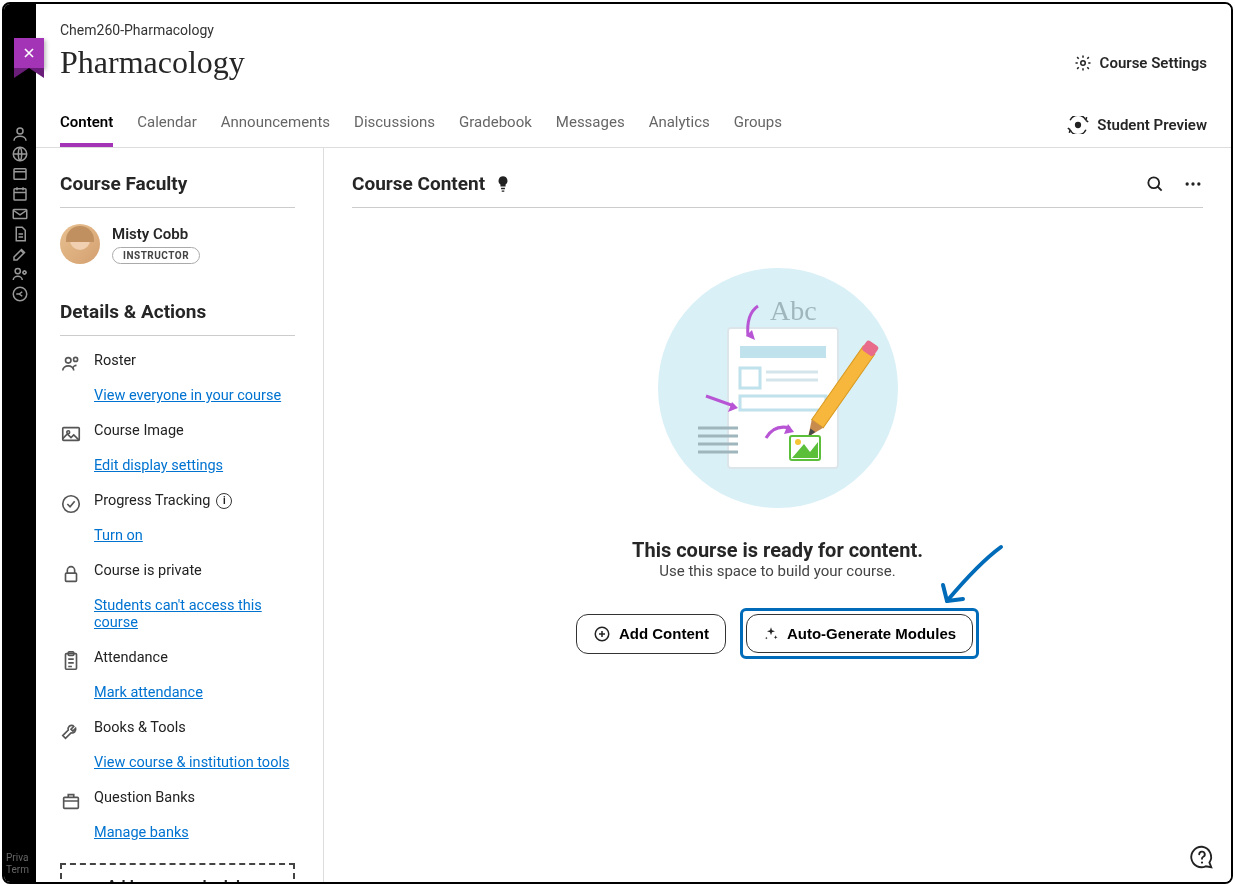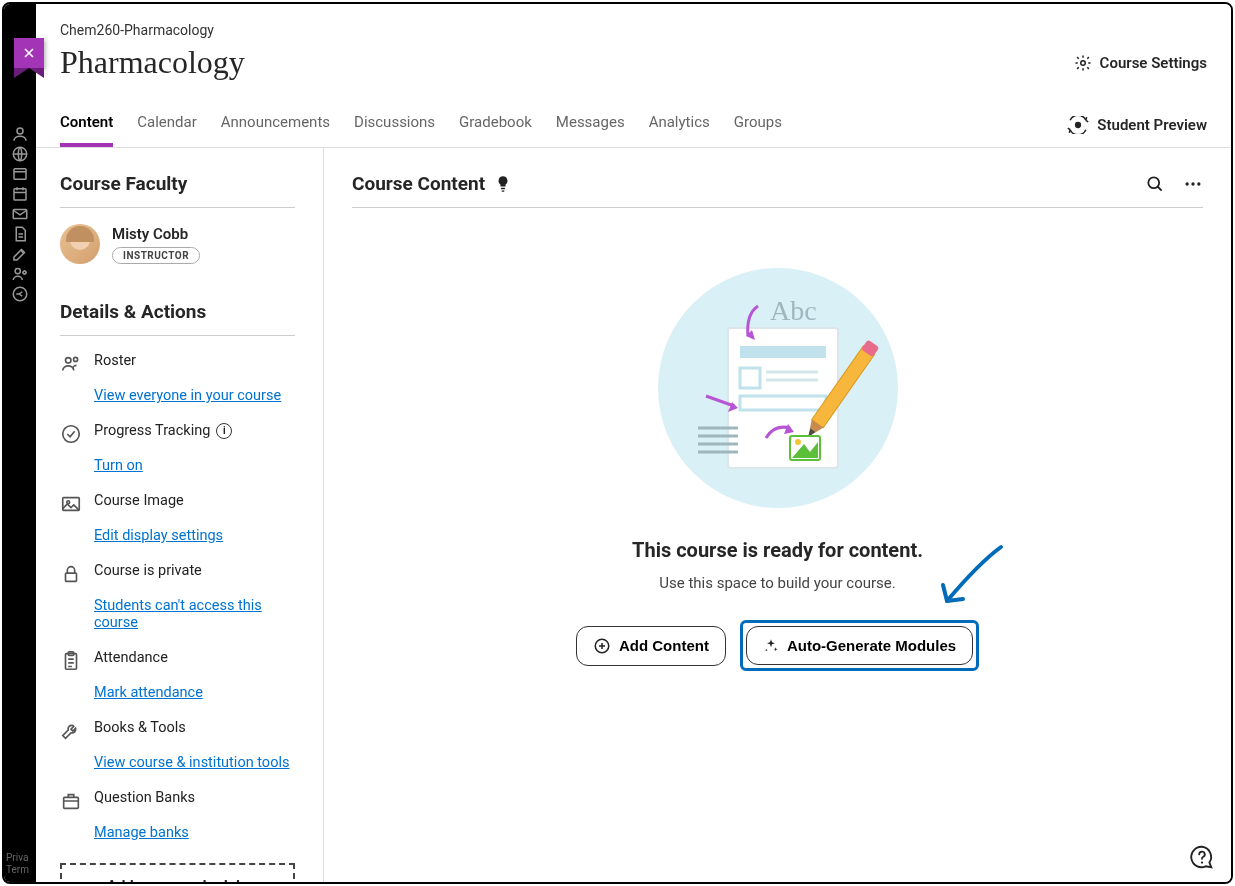--- a/index.html
+++ b/index.html
@@ -259,21 +259,21 @@
     align-items:center;
     margin-top: 60px;
   }
   .illustration {
     width: 240px; height: 240px;
     border-radius: 50%;
     background: #d9f0f7;
     position: relative;
     margin-bottom: 30px;
   }
-  .empty-heading { font-size: 20px; font-weight:700; margin-bottom:12px;}
+  .empty-heading { font-size: 20px; font-weight:700; margin-bottom:0;}
   .empty-sub { font-size: 15px; color:#444; margin-bottom: 28px;}
   .empty-buttons { display:flex; gap:14px; align-items:center; }
   .btn {
     display:flex; align-items:center; gap:8px;
     border:1px solid #333;
     background:#fff;
     padding: 10px 16px;
     font-size: 15px;
     font-weight:600;
     cursor:pointer;
@@ -441,44 +441,44 @@
           </div>
           <div class="detail-text">
             <div class="detail-label">Roster</div>
             <a class="detail-link">View everyone in your course</a>
           </div>
         </div>
 
         <div class="detail-item">
           <div class="detail-icon">
             <svg width="22" height="22" viewBox="0 0 24 24" fill="none" stroke="#555" stroke-width="1.8">
+                <rect x="3" y="5" width="18" height="14" rx="1"></rect>
+                <circle cx="9" cy="10" r="1.5"></circle>
+                <path d="M3 17l5-5 4 4 3-3 6 6"></path>
+              </svg>
+          </div>
+          <div class="detail-text">
+            <div class="detail-label">Course Image</div>
+            <a class="detail-link">Edit display settings</a>
+          </div>
+        </div>
+
+        <div class="detail-item">
+          <div class="detail-icon">
+            <svg width="22" height="22" viewBox="0 0 24 24" fill="none" stroke="#555" stroke-width="1.8">
                 <circle cx="12" cy="12" r="9"></circle>
                 <path d="M8 12l3 3 5-6"></path>
               </svg>
           </div>
           <div class="detail-text">
             <div class="detail-label">
               <span>Progress Tracking</span>
               <span class="info-circle">i</span>
             </div>
             <a class="detail-link">Turn on</a>
-          </div>
-        </div>
-
-        <div class="detail-item">
-          <div class="detail-icon">
-            <svg width="22" height="22" viewBox="0 0 24 24" fill="none" stroke="#555" stroke-width="1.8">
-                <rect x="3" y="5" width="18" height="14" rx="1"></rect>
-                <circle cx="9" cy="10" r="1.5"></circle>
-                <path d="M3 17l5-5 4 4 3-3 6 6"></path>
-              </svg>
-          </div>
-          <div class="detail-text">
-            <div class="detail-label">Course Image</div>
-            <a class="detail-link">Edit display settings</a>
           </div>
         </div>
 
         <div class="detail-item">
           <div class="detail-icon">
             <svg width="22" height="22" viewBox="0 0 24 24" fill="none" stroke="#555" stroke-width="1.8">
                 <rect x="6" y="11" width="12" height="9" rx="1"></rect>
                 <path d="M8 11V8a4 4 0 0 1 8 0v3"></path>
               </svg>
           </div>

